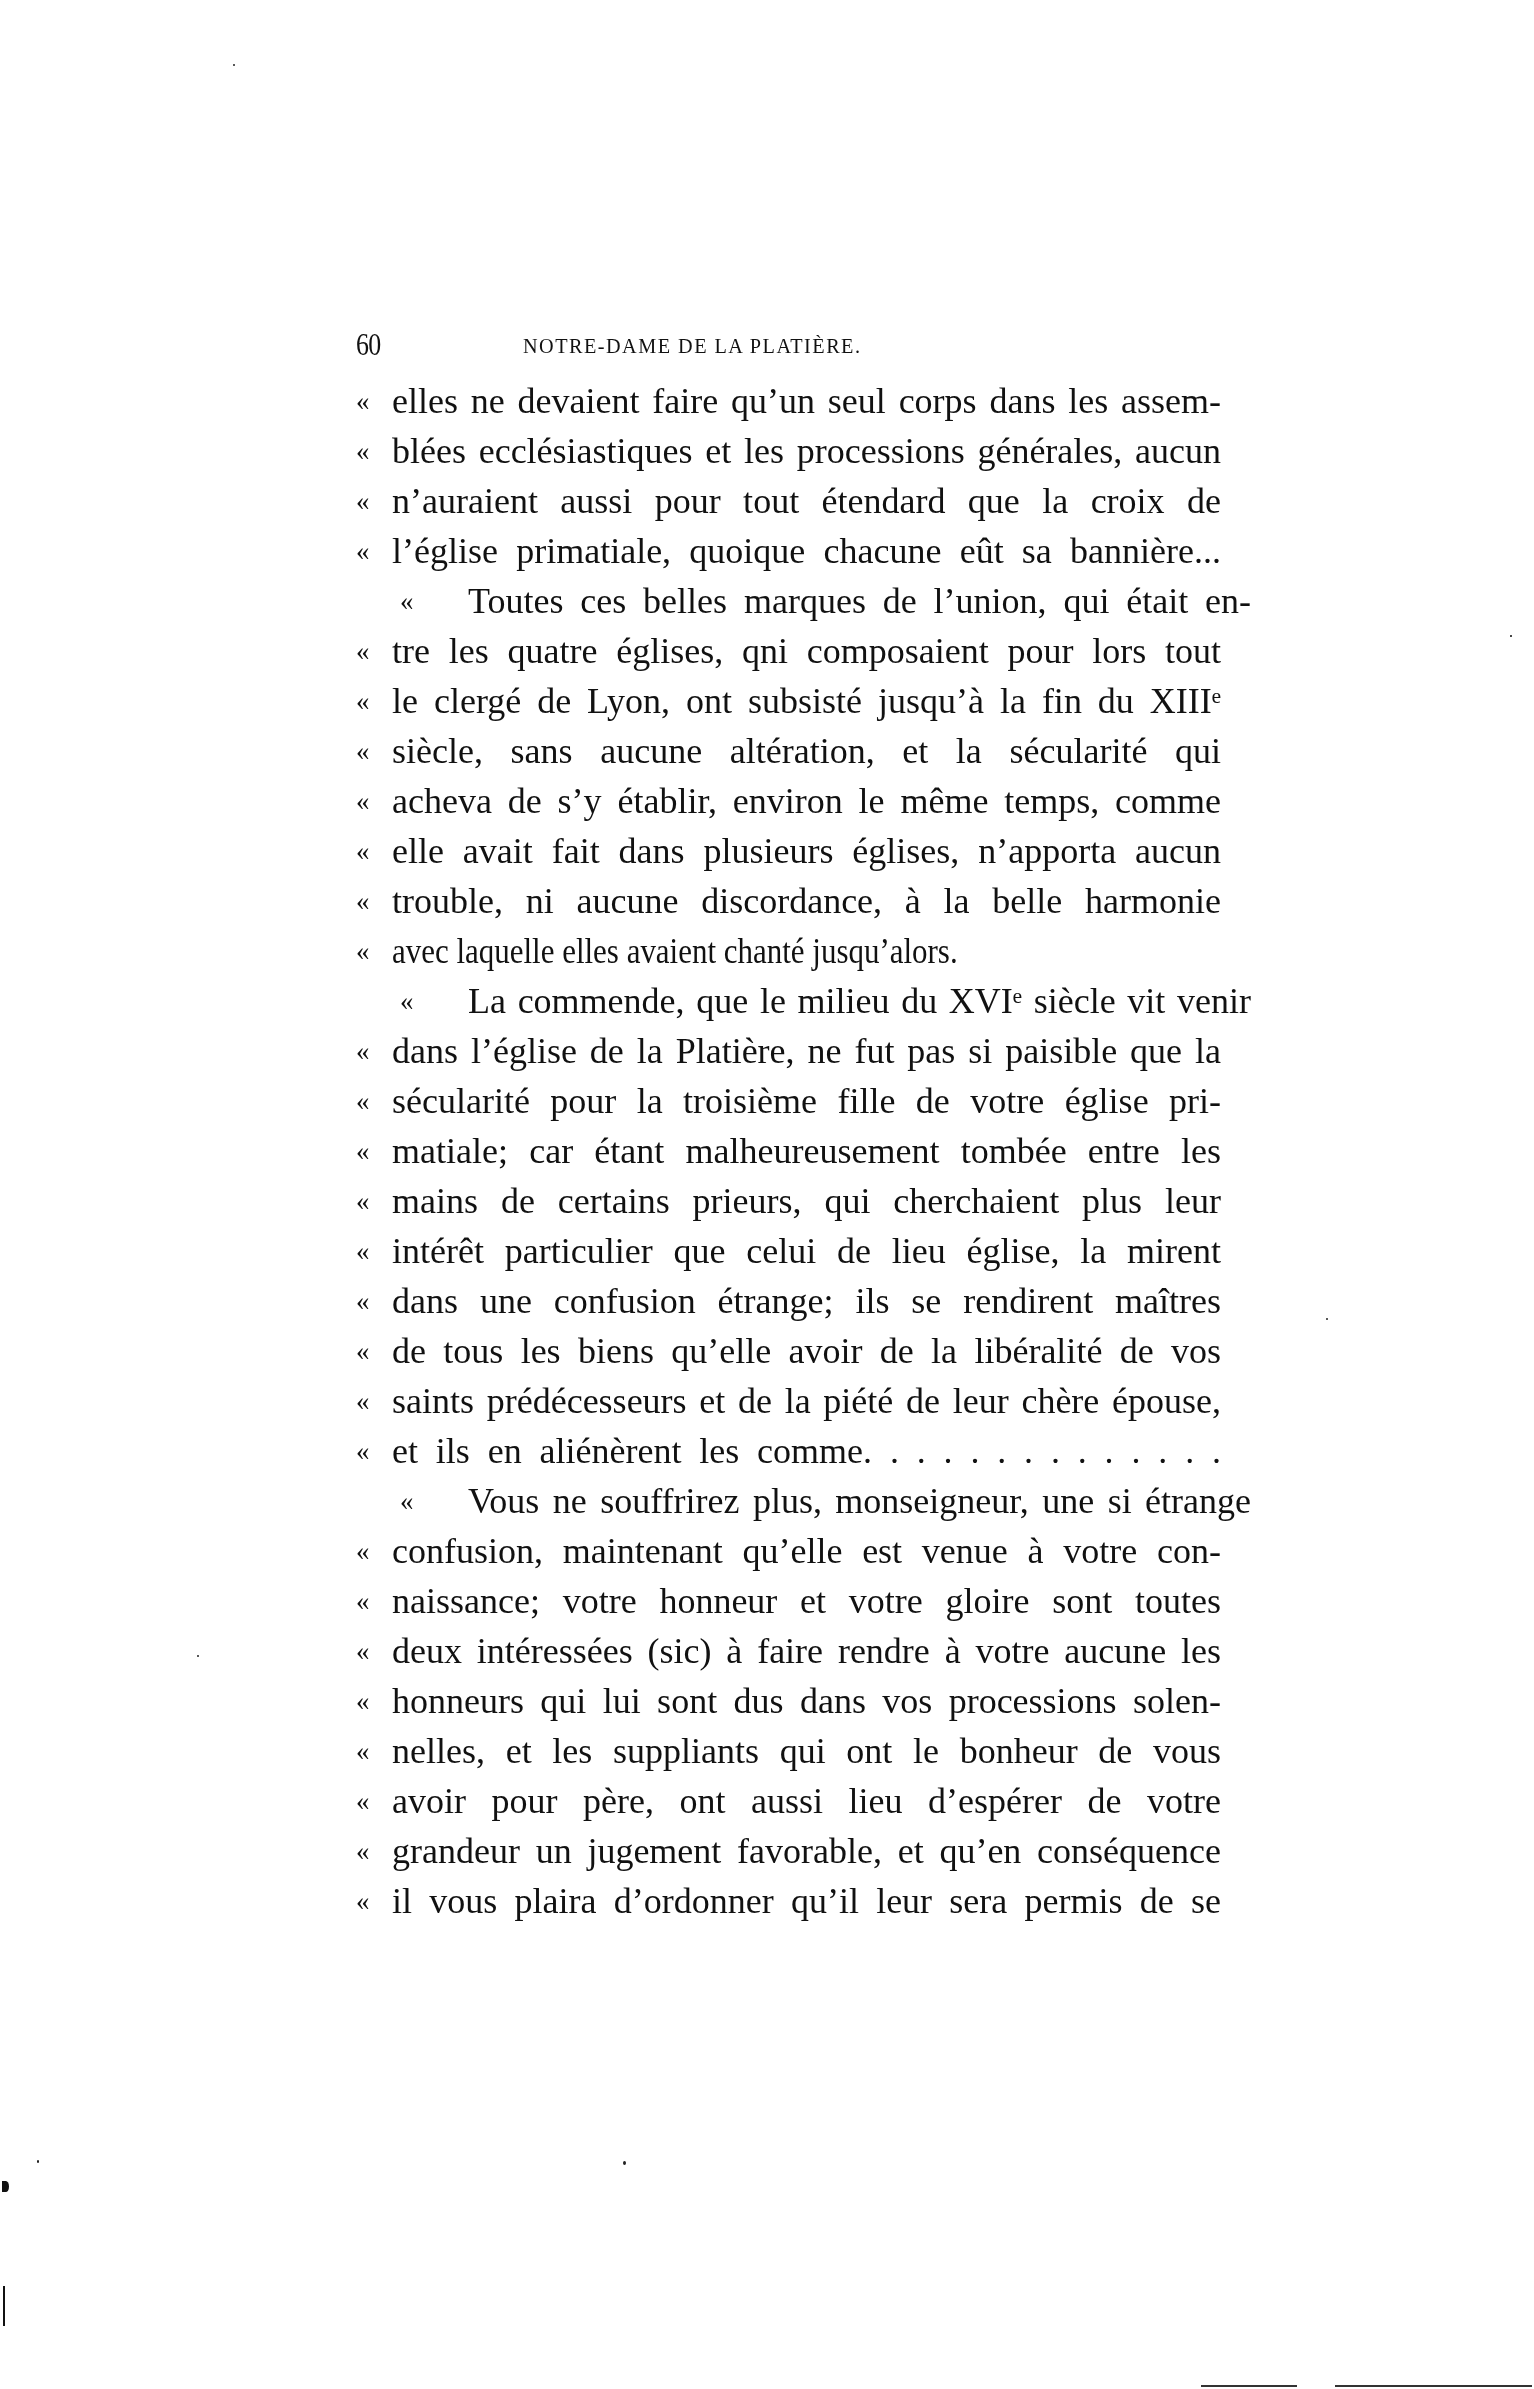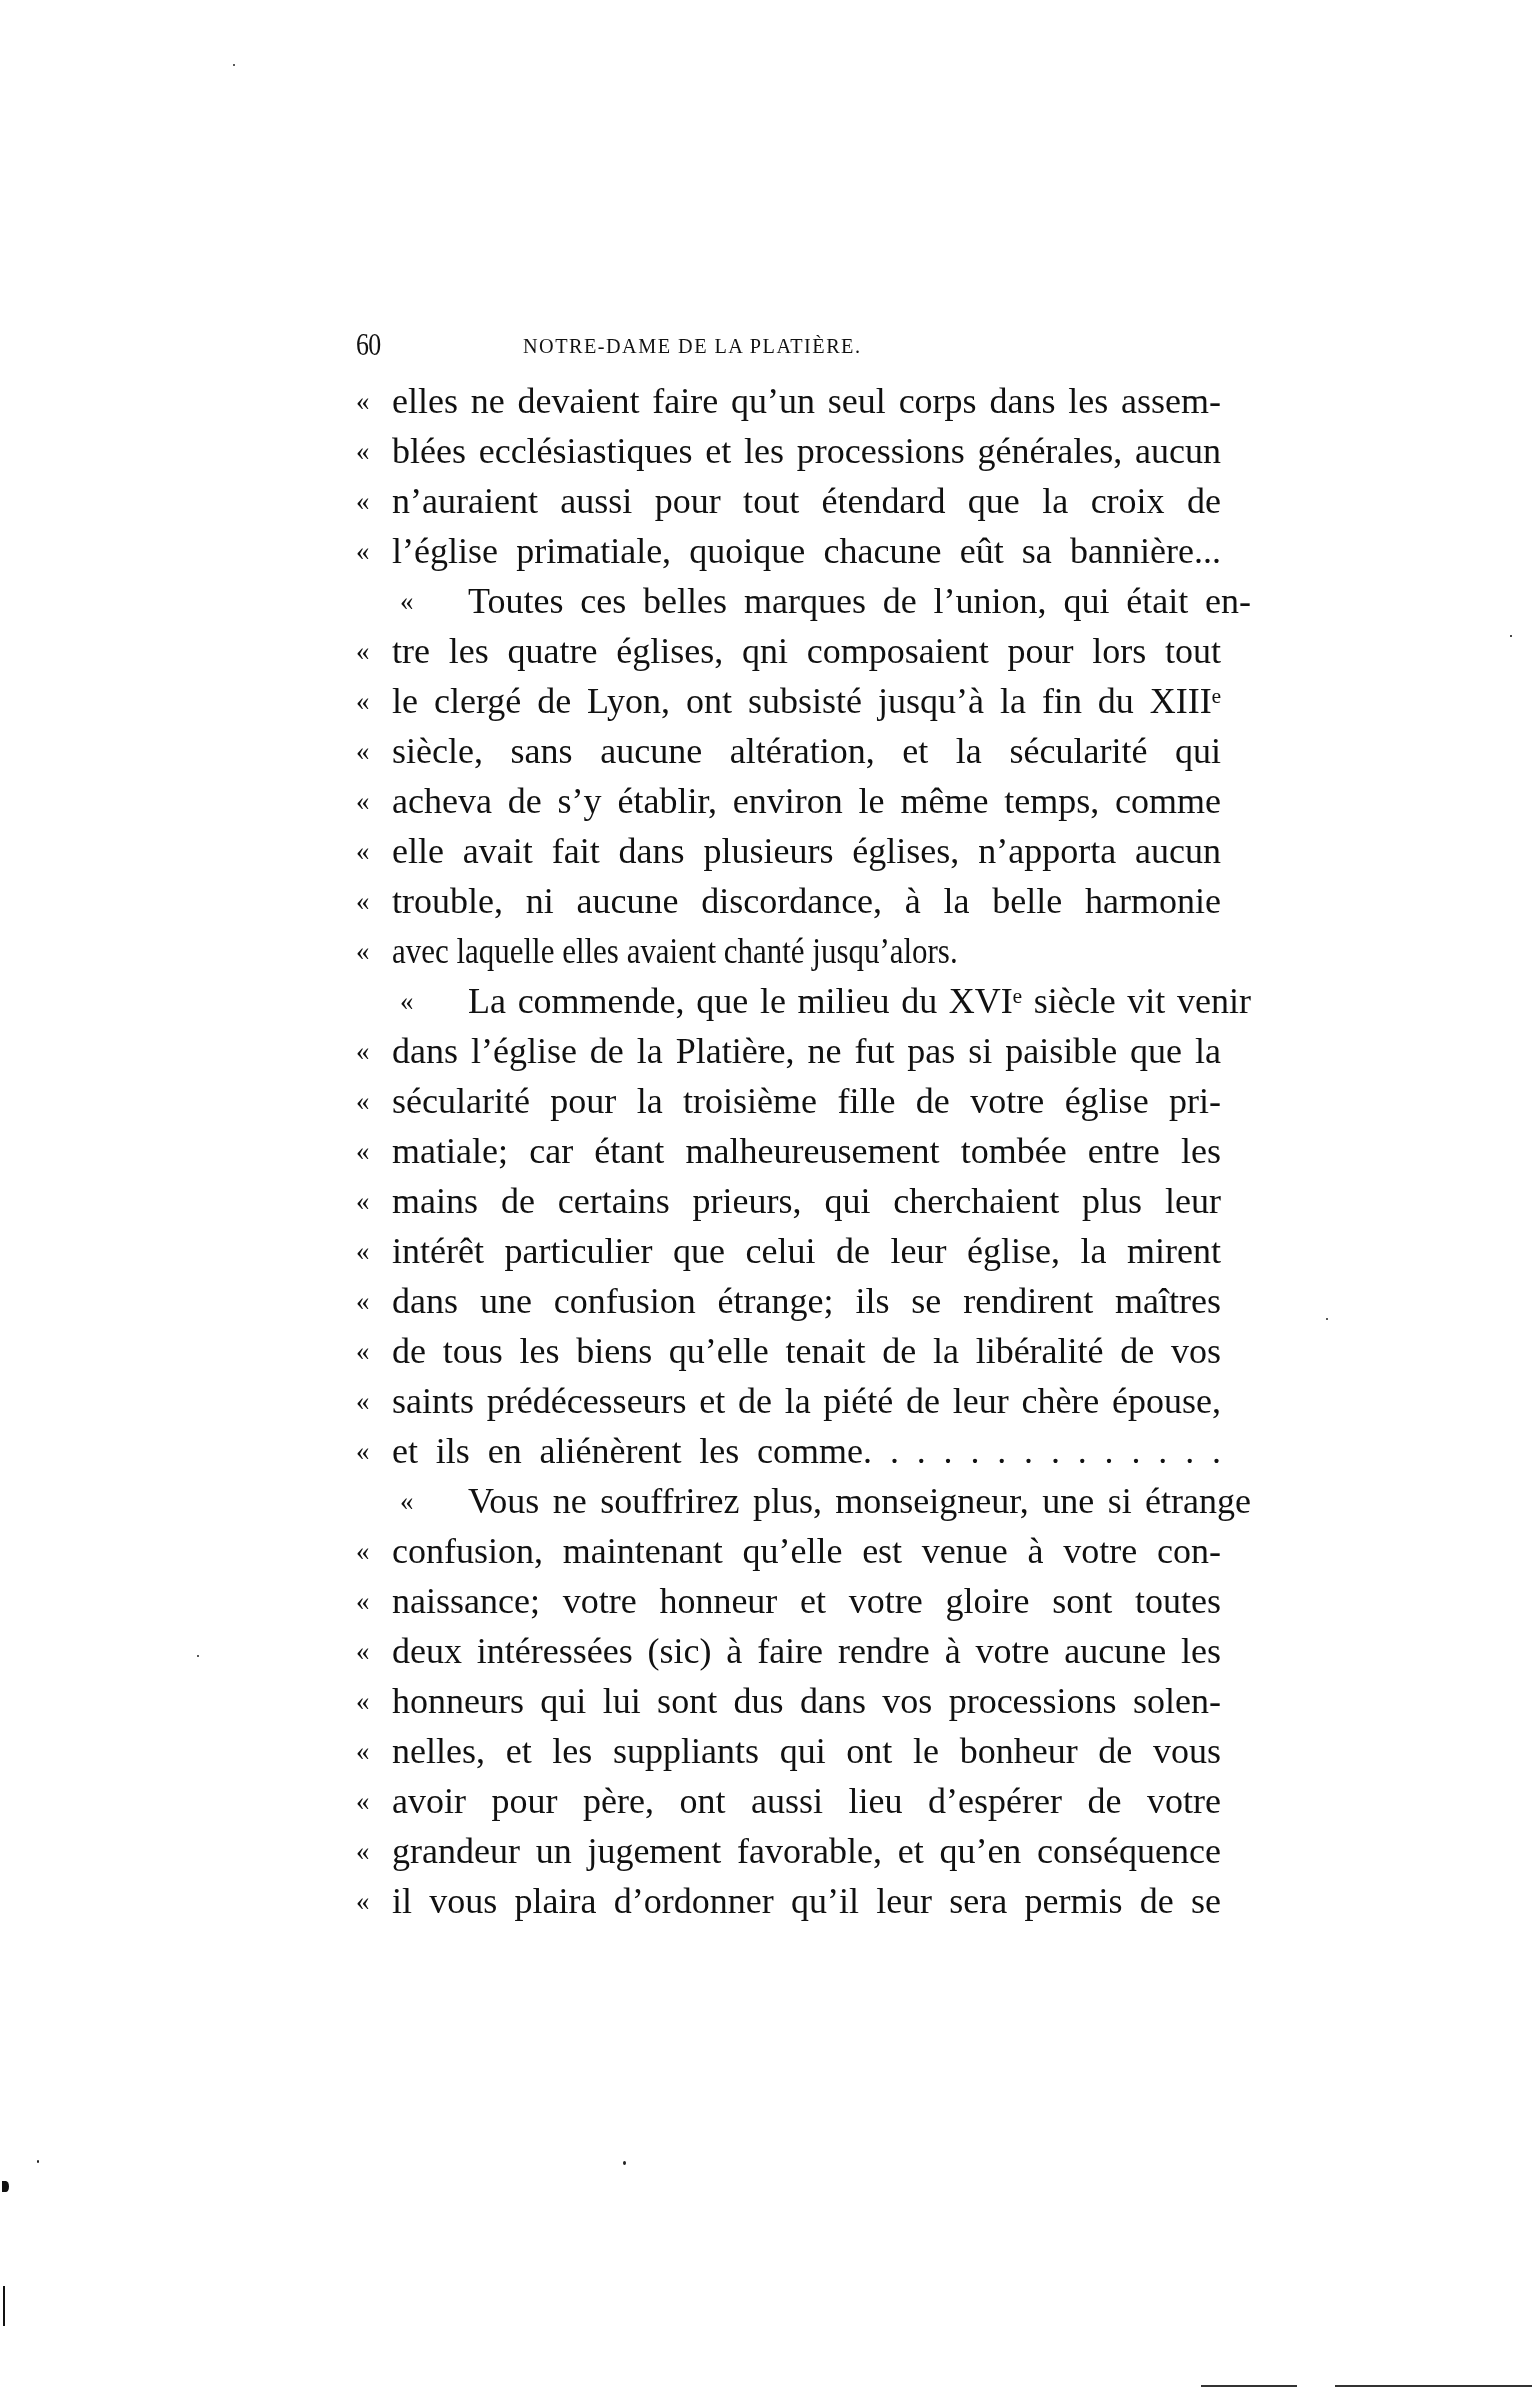--- a/index.html
+++ b/index.html
@@ -179,29 +179,29 @@
     <div class="line">
         <span class="quote">«</span>
         <span class="txt">matiale; car étant malheureusement tombée entre les</span>
       </div>
     <div class="line">
         <span class="quote">«</span>
         <span class="txt">mains de certains prieurs, qui cherchaient plus leur</span>
       </div>
     <div class="line">
         <span class="quote">«</span>
-        <span class="txt">intérêt particulier que celui de leur église, la mirent</span>
+        <span class="txt">intérêt particulier que celui de lieu église, la mirent</span>
       </div>
     <div class="line">
         <span class="quote">«</span>
         <span class="txt">dans une confusion étrange; ils se rendirent maîtres</span>
       </div>
     <div class="line">
         <span class="quote">«</span>
-        <span class="txt">de tous les biens qu’elle tenait de la libéralité de vos</span>
+        <span class="txt">de tous les biens qu’elle avoir de la libéralité de vos</span>
       </div>
     <div class="line">
         <span class="quote">«</span>
         <span class="txt">saints prédécesseurs et de la piété de leur chère épouse,</span>
       </div>
     <div class="line">
         <span class="quote">«</span>
         <span class="txt">et ils en aliénèrent les comme. . . . . . . . . . . . . .</span>
       </div>
     <div class="line indent">

